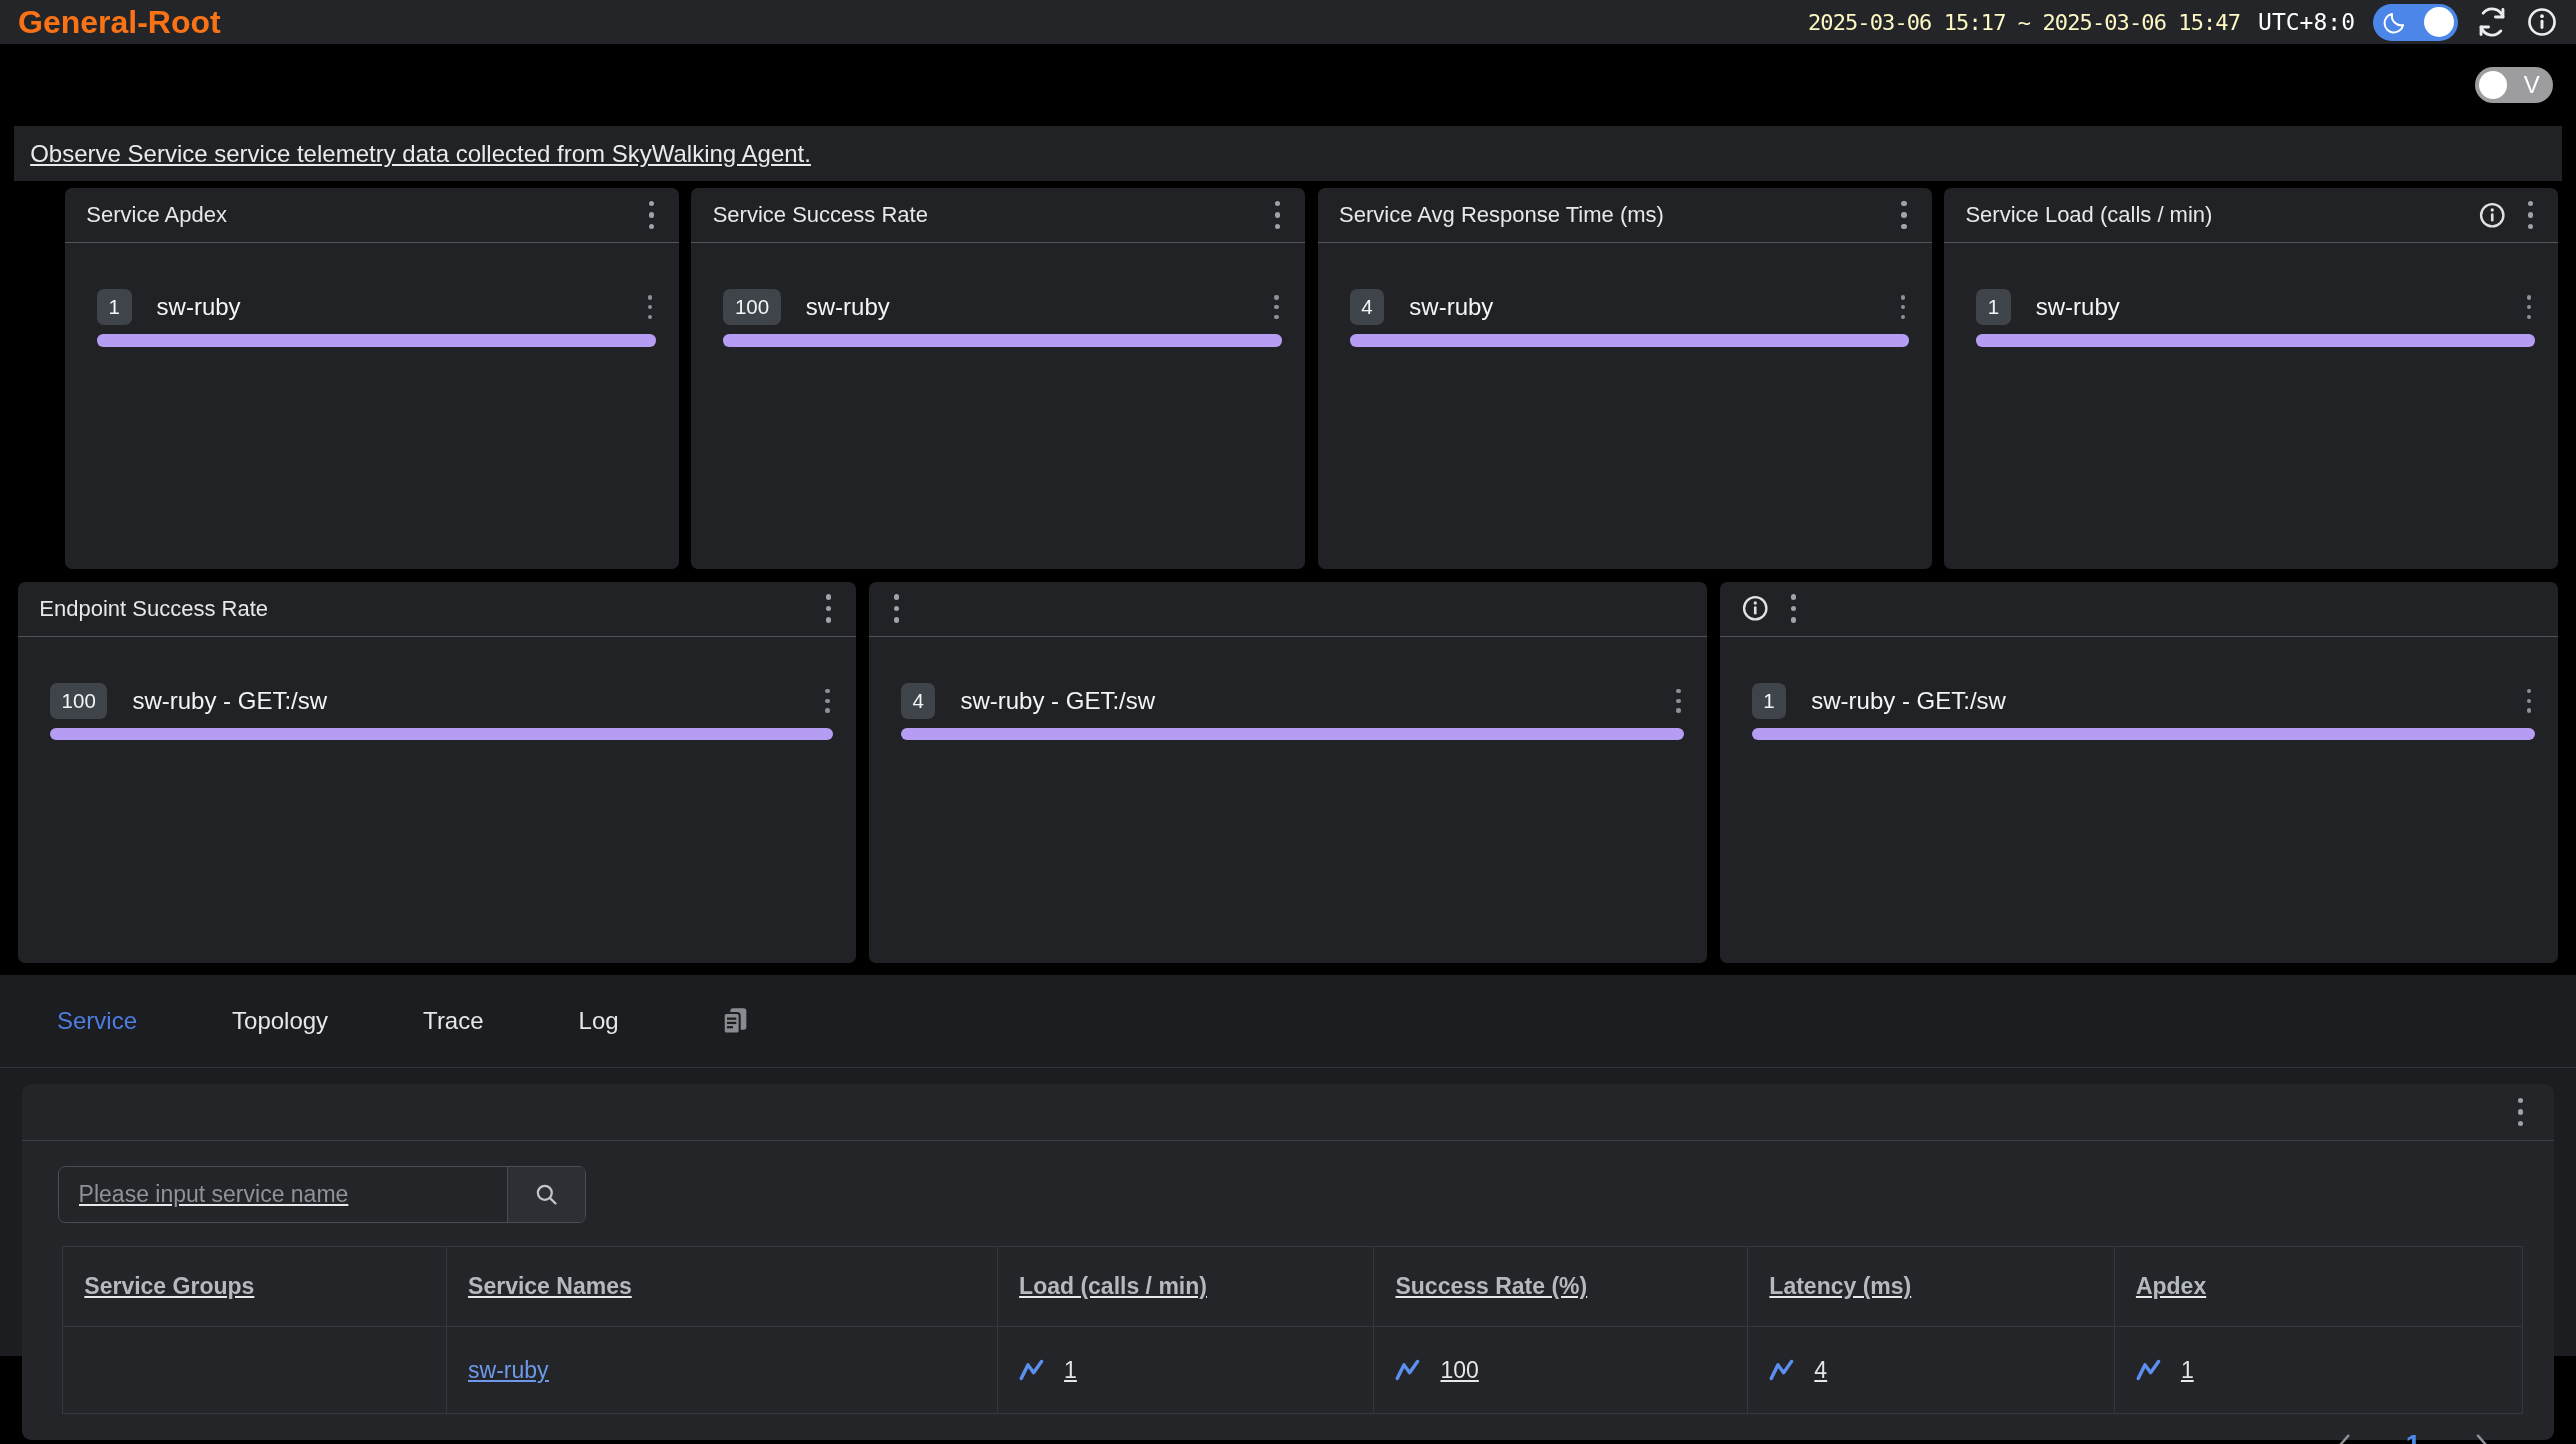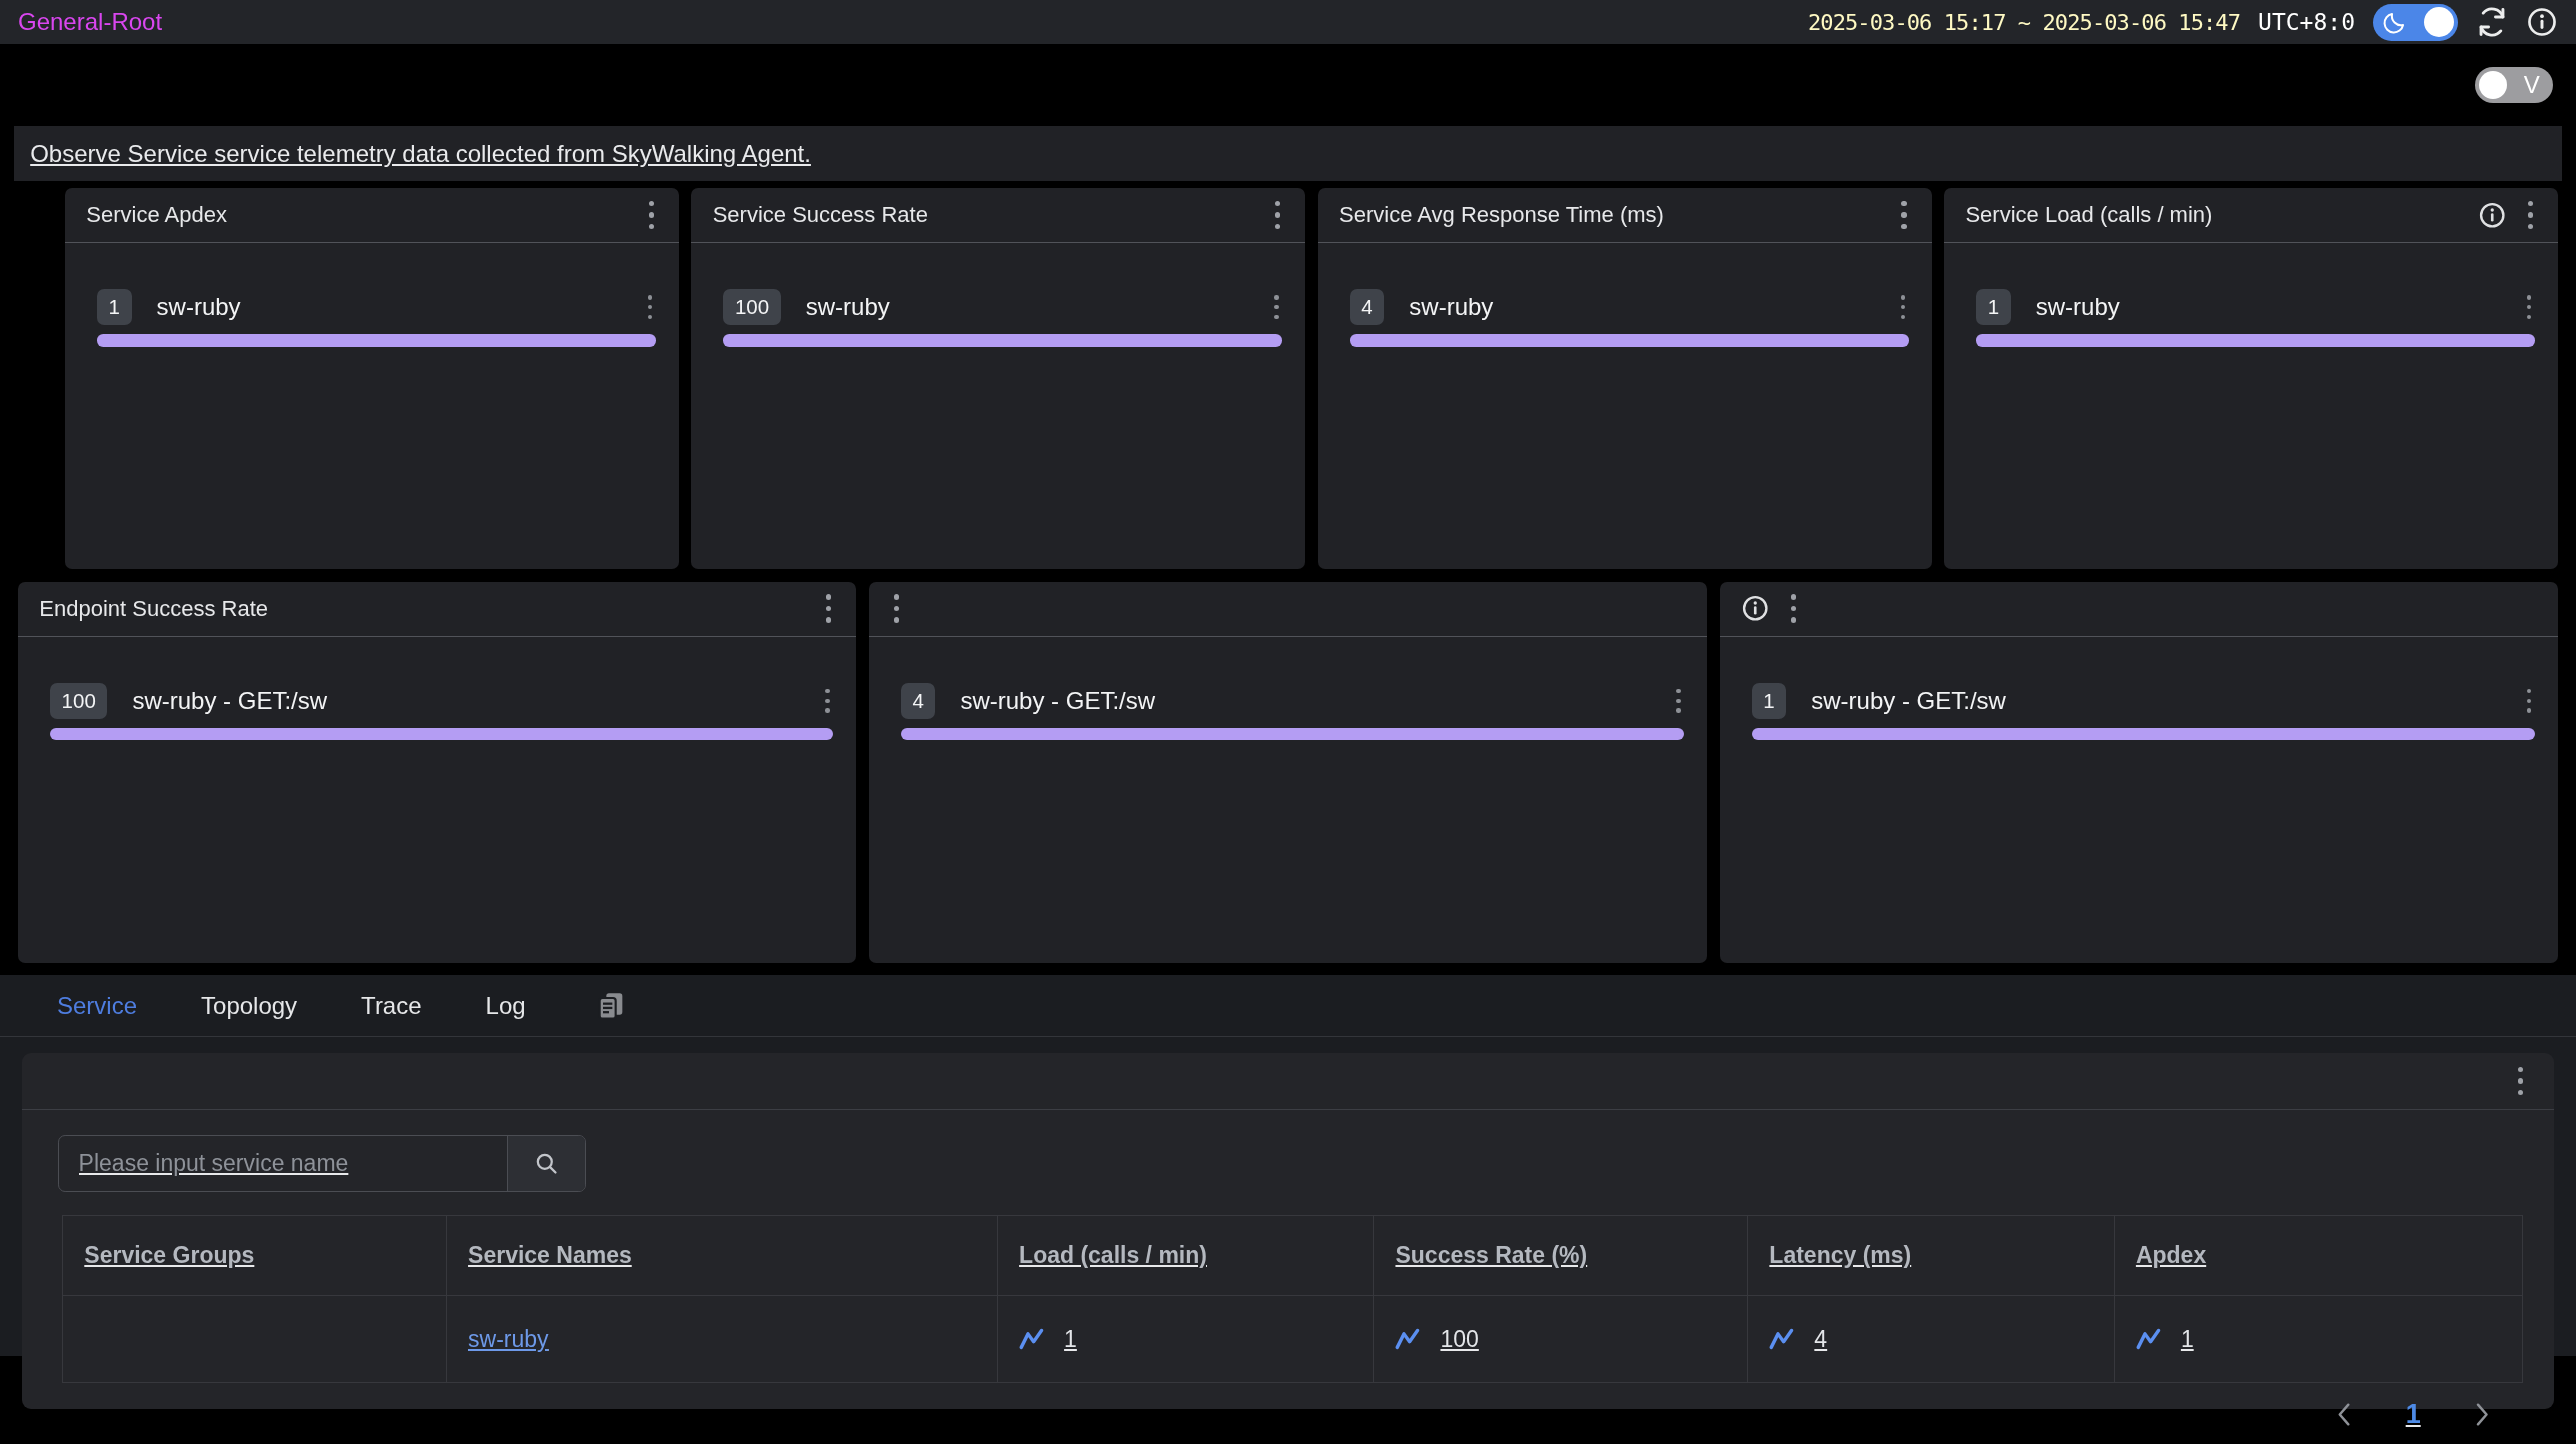--- a/index.html
+++ b/index.html
@@ -3,21 +3,21 @@
 <meta charset="utf-8">
 <style>
   * { margin:0; padding:0; box-sizing:border-box; }
   html,body { background:#000; }
   body { font-family:"Liberation Sans", sans-serif; color:#e8e9eb; }
   #app { position:relative; width:2576px; height:1445px; background:#000; overflow:hidden; }
 
   
   .topbar { height:44px; background:#232529; display:flex; align-items:center;
             justify-content:space-between; padding:0 18px; }
-  .topbar-title { font-size:24px; color:#d946ef; }
+  .topbar-title { font-size:32px; color:#f97316;font-weight:bold; }
   .topbar-right { display:flex; align-items:center; gap:18px; }
   .time-text { font-family:"DejaVu Sans Mono", monospace; font-size:22px; color:#fef9c3; letter-spacing:-0.9px; }
   .tz-text   { font-family:"DejaVu Sans Mono", monospace; font-size:23px; color:#ffffff; }
   .moon-toggle { position:relative; width:85px; height:37px; border-radius:18.7px; background:#4b86e8; cursor:pointer; }
   .moon-toggle .knob { position:absolute; right:3.6px; top:3.6px; width:30px; height:30px; border-radius:50%; background:#fff; }
   .moon-toggle svg { position:absolute; left:8px; top:5.3px; }
   .icon-btn { display:flex; align-items:center; cursor:pointer; }
 
   
   .substrip { height:82px; background:#000; display:flex; align-items:center;
@@ -45,21 +45,21 @@
   .kebab.small i { width:4.4px; height:4.4px; background:#8d9096; }
   .card-body { padding:46px 23px 0 32px; }
   .bar-item-top { display:flex; align-items:center; }
   .badge { background:#3f434a; color:#f4f5f6; font-size:20.5px; padding:6.2px 11.6px; border-radius:7.1px; }
   .bar-name { font-size:24px; color:#f3f4f5; margin-left:25px; flex:1 1 auto; }
   .bar-track { margin-top:9px; height:12.5px; }
   .bar-fill { height:12.5px; border-radius:6.2px; background:#b49df3; }
 
   
   .bottom { margin-top:12.5px; height:381px; background:#1b1d21; }
-  .tabs { height:62px; display:flex; align-items:center; padding:0 57px; gap:64px;
+  .tabs { height:93px; display:flex; align-items:center; padding:0 57px; gap:95px;
           border-bottom:0.9px solid #33353a; }
   .tab { font-size:24px; color:#e6e7e9; cursor:pointer; }
   .tab.active { color:#4e7de0; }
   .tab-icon { display:flex; align-items:center; cursor:pointer; margin-left:5.3px; }
 
   .panel { margin:16px 22px 0; height:356px; background:#242529; border-radius:9px;text-decoration:underline; }
   .panel-header { height:57px; display:flex; align-items:center; justify-content:flex-end;
                   padding-right:27px; border-bottom:0.9px solid #3c3e44; }
 
   .search-row { padding:25px 36px 0; }

